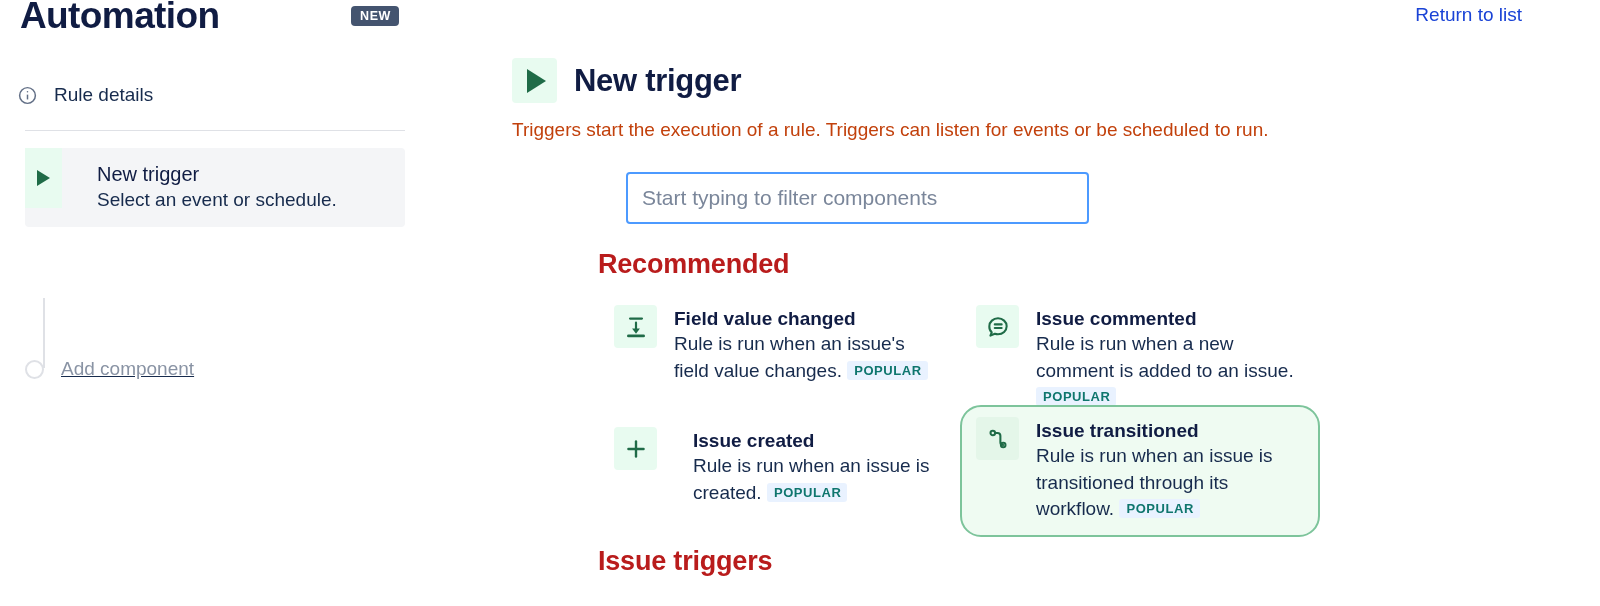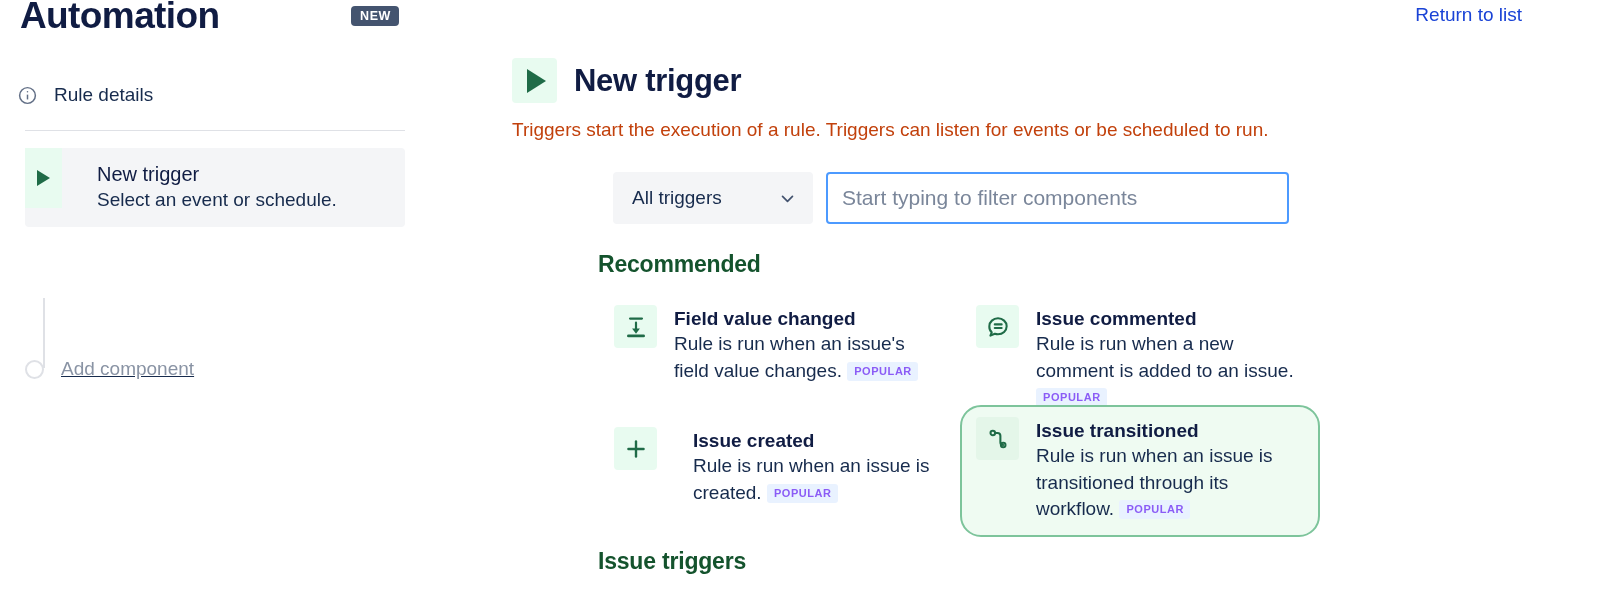--- a/index.html
+++ b/index.html
@@ -268,24 +268,24 @@
     font-size: 21px;
     color: #172B4D;
     outline: none;
   }
   .search-input::placeholder { color: #7A869A; }
 
   
   .section-title {
     position: absolute;
     left: 86px;
-    font-size: 23px;
+    font-size: 27px;
     font-weight: 700;
     letter-spacing: -0.2px;
-    color: #14532d;
+    color: #b91c1c;
     line-height: 34px;
   }
   .section-recommended { top: 189px; }
   .section-issue-triggers { top: 486px; }
 
   .card-grid {
     position: absolute;
     left: 86px;
     top: 235px;
     width: 830px;
@@ -332,22 +332,22 @@
 
   .opt-desc {
     font-size: 19px;
     color: #172B4D;
     line-height: 26.5px;
   }
 
   .popular-badge {
     display: inline-block;
     background: #E9F2FF;
-    color: #8b5cf6;
-    font-size: 11px;
+    color: #0f766e;
+    font-size: 13px;
     font-weight: 700;
     letter-spacing: 0.55px;
     padding: 2px 6px 2px 7px;
     border-radius: 3px;
     line-height: 15px;
     vertical-align: 2px;
     white-space: nowrap;
   }
 
   
@@ -401,28 +401,20 @@
     <div class="main-head">
       <div class="big-play-badge">
         <div class="play-tri-big"></div>
       </div>
       <div class="main-title">New trigger</div>
     </div>
 
     <div class="main-desc">Triggers start the execution of a rule. Triggers can listen for events or be scheduled to run.</div>
 
     <div class="filter-row">
-      <div class="select-box">
-        <span class="select-label">All triggers</span>
-        <span>
-          <svg class="chevron" viewBox="0 0 24 24" fill="none" stroke="currentColor" stroke-width="2.4" stroke-linecap="round" stroke-linejoin="round">
-            <polyline points="5,9 12,16 19,9"></polyline>
-          </svg>
-        </span>
-      </div>
       <input class="search-input" type="text" placeholder="Start typing to filter components" style="">
     </div>
 
     <div class="section-title section-recommended">Recommended</div>
 
     <div class="card-grid">
 
       <div class="opt-card card-fvc">
         <div class="opt-icon">
           <svg width="26" height="26" viewBox="0 0 24 24" fill="none" stroke="currentColor" stroke-width="2" stroke-linecap="round" stroke-linejoin="round">

